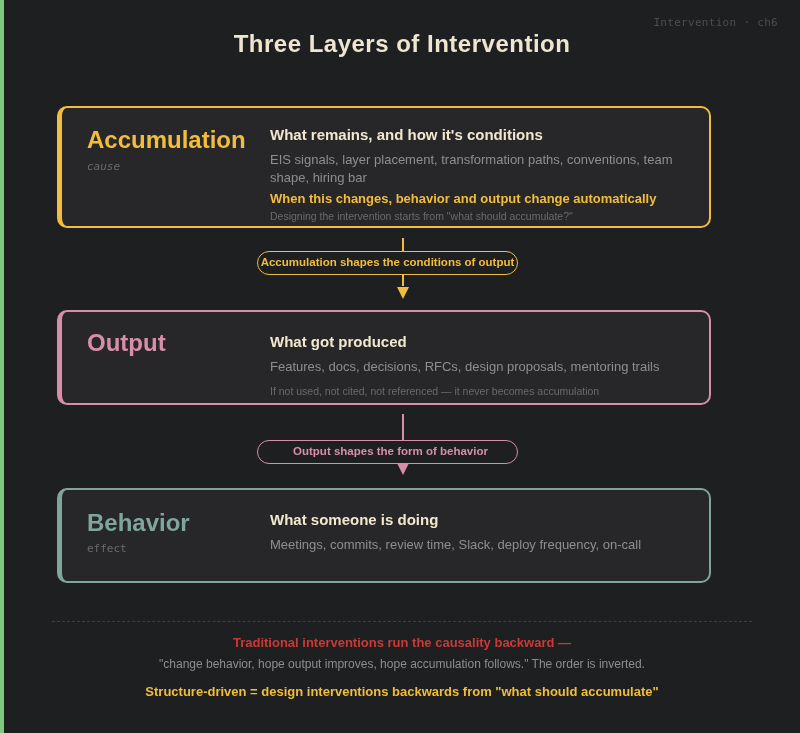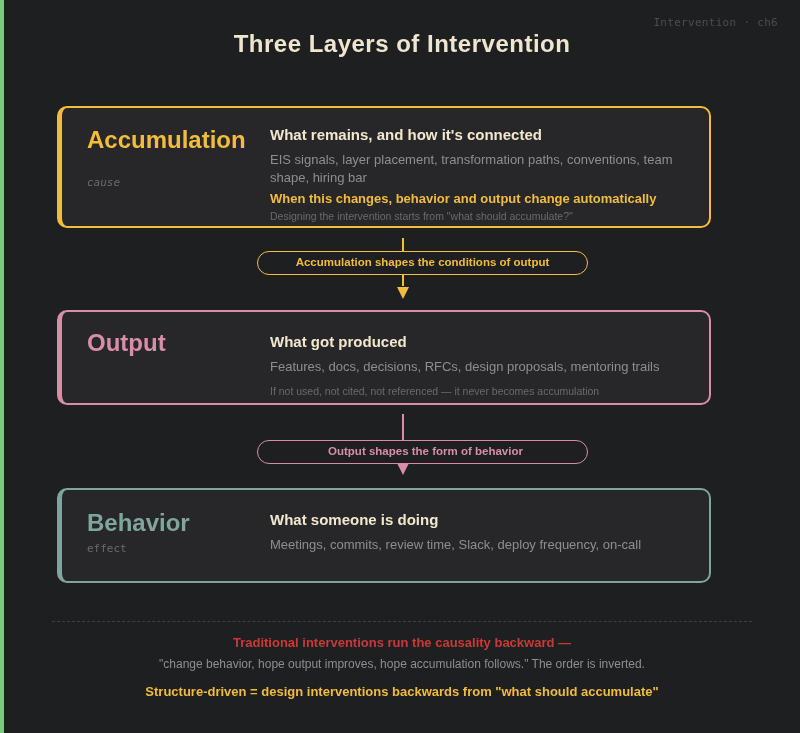--- a/index.html
+++ b/index.html
@@ -51,38 +51,38 @@
       font-size: 11px; color: #6b6b6b;
     }
     .card .body { position: absolute; left: 208px; right: 20px; }
     .card .head { font-size: 15px; font-weight: bold; color: #f1e8cd; margin-bottom: 8px; }
     .card .items { font-size: 13px; color: #8e8e8e; line-height: 18px; }
     .card .emph { font-size: 13px; font-weight: bold; color: #f2bd3c; margin-top: 4px; }
     .card .note { font-size: 10.5px; color: #6a6a6a; margin-top: 4px; }
 
     .acc { top: 106px; height: 122px; border-color: #f2bd3c; }
     .acc .name { top: 18px; color: #f2bd3c; }
-    .acc .role { top: 68px; font-style: italic; }
+    .acc .role { top: 52px; font-style: italic; }
     .acc .body { top: 18px; }
 
     .out { top: 310px; height: 95px; border-color: #d78ea6; }
     .out .name { top: 17px; color: #d78ea6; }
     .out .body { top: 21px; }
     .out .note { margin-top: 9px; }
 
     .beh { top: 488px; height: 95px; border-color: #7fa59c; }
     .beh .name { top: 19px; color: #7fa59c; }
     .beh .role { top: 52px; }
     .beh .body { top: 21px; }
     .beh .note { margin-top: 9px; }
 
     .connector { position: absolute; left: 0; right: 0; }
     .connector .vline { position: absolute; left: 398px; width: 2px; }
     .connector .pill {
-      position: absolute; left: 253px; width: 331px; height: 24px;
+      position: absolute; left: 253px; width: 261px; height: 24px;
       border: 1.5px solid; border-radius: 13px; box-sizing: border-box;
       background: #1e1f21;
       text-align: center; line-height: 21px;
       font-size: 11.5px; font-weight: bold;
     }
     .connector .arrow {
       position: absolute; left: 393px; width: 0; height: 0;
       border-left: 6px solid transparent; border-right: 6px solid transparent;
       border-top: 12px solid;
     }
@@ -115,21 +115,21 @@
 <body>
 
 <div class="frame">
   <div class="tag">Intervention · ch6</div>
   <div class="title">Three Layers of Intervention</div>
 
   <div class="card acc">
     <div class="name">Accumulation</div>
     <div class="role">cause</div>
     <div class="body">
-      <div class="head">What remains, and how it's connected</div>
+      <div class="head">What remains, and how it's conditions</div>
       <div class="items">EIS signals, layer placement, transformation paths, conventions, team shape, hiring bar</div>
       <div class="emph">When this changes, behavior and output change automatically</div>
       <div class="note">Designing the intervention starts from "what should accumulate?"</div>
     </div>
   </div>
 
   <div class="connector c1">
     <div class="vline"></div>
     <div class="pill">Accumulation shapes the conditions of output</div>
     <div class="arrow"></div>

